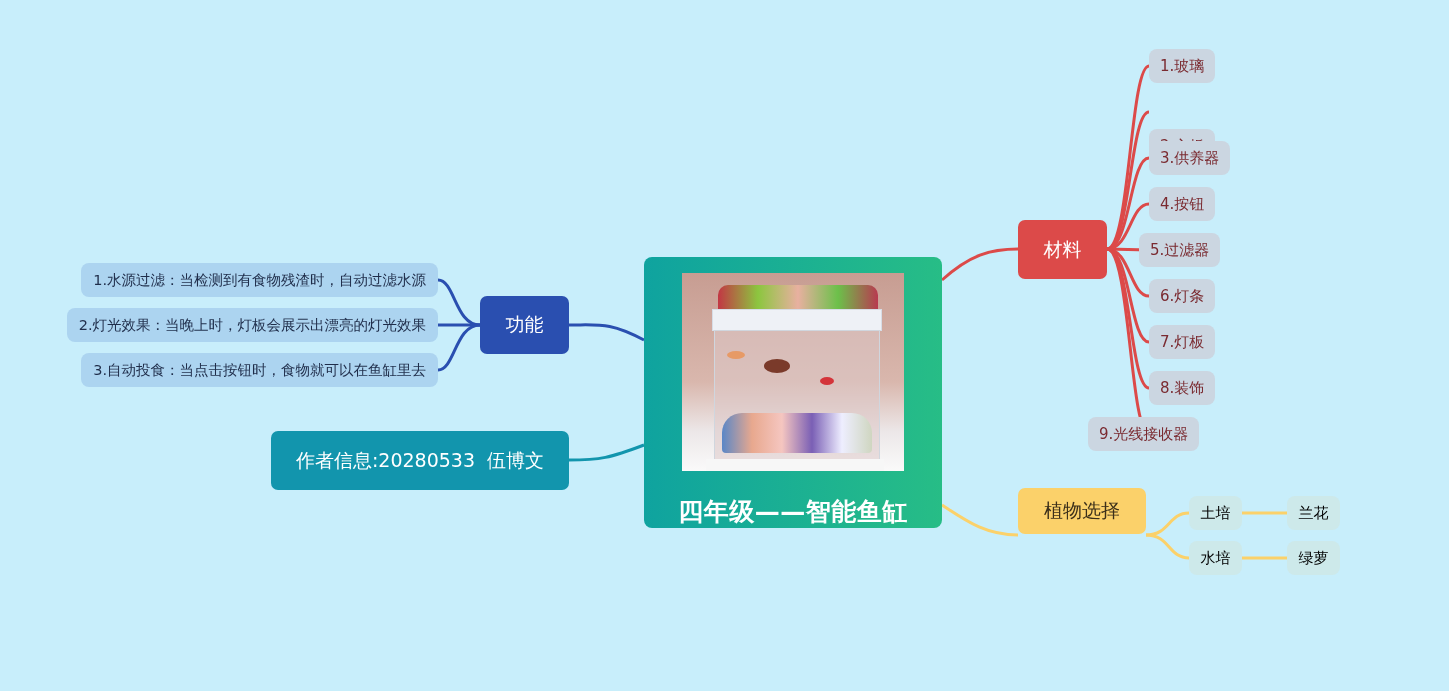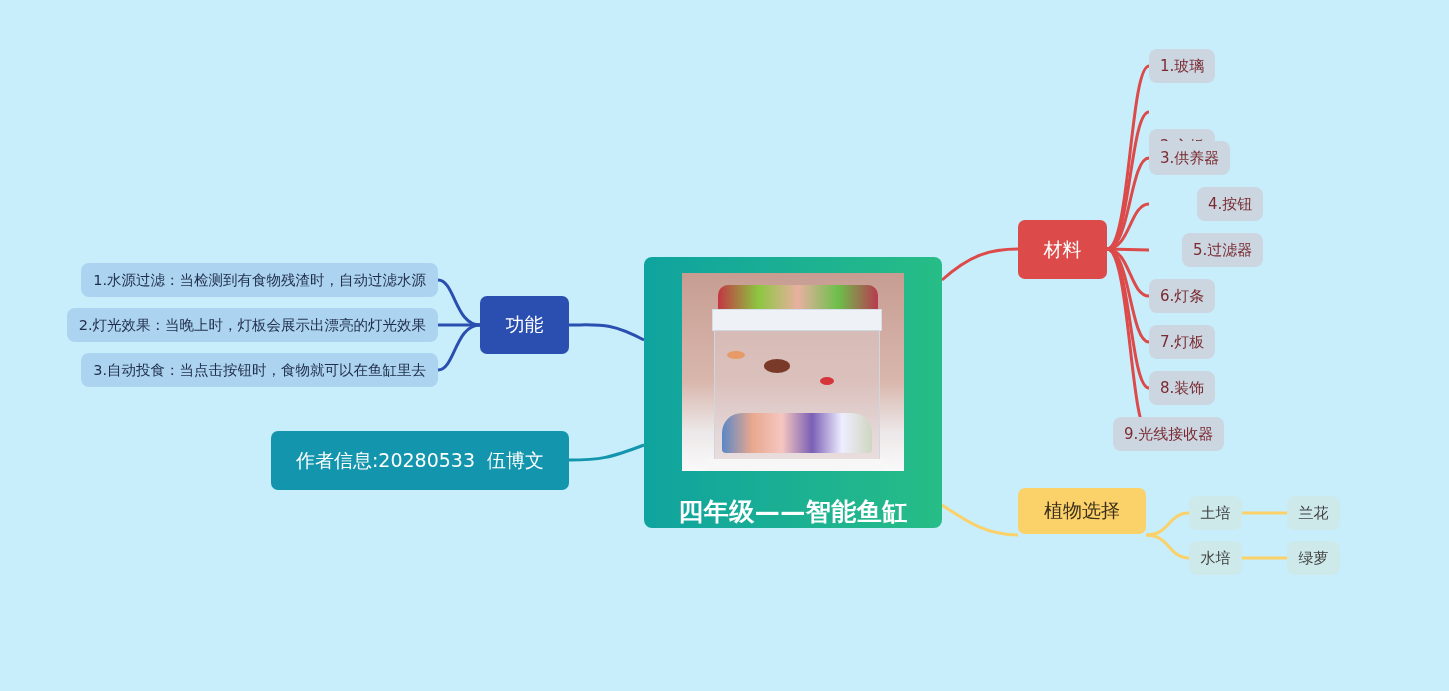--- a/index.html
+++ b/index.html
@@ -31,21 +31,21 @@
     .central-title { color:#fff; font-weight:bold; font-size:25px; margin-top:24px; letter-spacing:0.5px; }
 
     .l1 { color:#fff; font-size:19px; }
     .func { left:480px; top:296px; width:89px; height:58px; background:#2a4fb0; }
     .author { left:271px; top:431px; width:298px; height:59px; background:#1295ad; }
     .mat { left:1018px; top:220px; width:89px; height:59px; background:#dc4a49; }
     .plant { left:1018px; top:488px; width:128px; height:46px; background:#fbd16a; color:#3b2f1a; }
 
     .func-item { height:34px; background:#acd4f0; color:#1f2d4a; font-size:14.5px; padding:10px 12px; border-radius:8px; }
     .mat-item { height:34px; background:#cbd6e1; color:#7a2a30; font-size:15px; padding:16px 11px; border-radius:8px; }
-    .plant-item { height:34px; background:#cde9ea; color:#404040; font-size:15px; width:53px; border-radius:8px; }
+    .plant-item { height:34px; background:#cde9ea; color:#000000; font-size:15px; width:53px; border-radius:8px; }
   </style>
 </head>
 <body>
 
 <svg class="links">
 
   <path d="M644,340 C610,322 600,325 569,325" stroke="#2a4fb0" stroke-width="3" fill="none"></path>
 
   <path d="M480,325 C455,325 455,280 438,280" stroke="#2a4fb0" stroke-width="3" fill="none"></path>
   <path d="M480,325 L438,325" stroke="#2a4fb0" stroke-width="3" fill="none"></path>
@@ -112,36 +112,36 @@
 </div>
 <div class="node mat-item" style="left:1149px; top:49px;">
     <span>1.玻璃</span>
   </div>
 <div class="node mat-item" style="left:1149px; top:95px;margin-top:34px;">
     <span>2.主板</span>
   </div>
 <div class="node mat-item" style="left:1149px; top:141px;">
     <span>3.供养器</span>
   </div>
-<div class="node mat-item" style="left:1149px; top:187px;margin-left:48px;">
+<div class="node mat-item" style="left:1149px; top:187px;">
     <span>4.按钮</span>
   </div>
-<div class="node mat-item" style="left:1182px; top:233px;text-align:center;">
+<div class="node mat-item" style="left:1139px; top:233px;text-align:center;">
     <span>5.过滤器</span>
   </div>
 <div class="node mat-item" style="left:1149px; top:279px;">
     <span>6.灯条</span>
   </div>
 <div class="node mat-item" style="left:1149px; top:325px;">
     <span>7.灯板</span>
   </div>
 <div class="node mat-item" style="left:1149px; top:371px;">
     <span>8.装饰</span>
   </div>
-<div class="node mat-item" style="left:1113px; top:417px;">
+<div class="node mat-item" style="left:1088px; top:417px;">
     <span>9.光线接收器</span>
   </div>
 
 <div class="node l1 plant">
   <span>植物选择</span>
 </div>
 <div class="node plant-item" style="left:1189px; top:496px;">
     <span>土培</span>
   </div>
 <div class="node plant-item" style="left:1287px; top:496px;">

